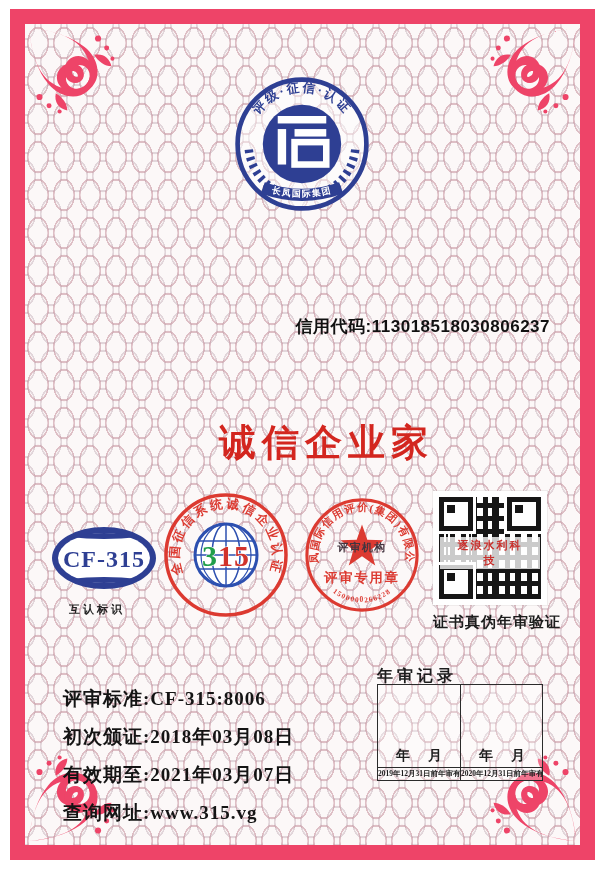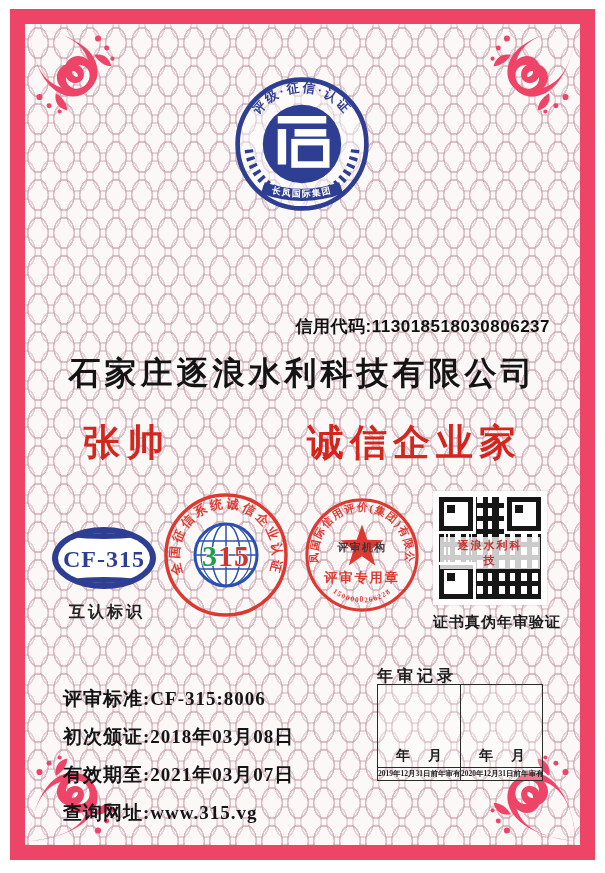--- a/index.html
+++ b/index.html
@@ -24,21 +24,21 @@
   .credit{position:absolute;right:30px;top:291px;font-size:17px;font-weight:bold;
     color:#111;letter-spacing:.5px;}
   .company{position:absolute;left:0;right:0;top:328px;text-align:center;
     font-size:32px;font-weight:bold;letter-spacing:4px;color:#141414;}
   .honor-row{position:absolute;left:0;right:0;top:394px;display:flex;
     justify-content:center;gap:88px;color:#d3261f;
     font-family:"Liberation Serif",serif;font-weight:bold;font-size:37px;}
   .honor-row .name{letter-spacing:7px;}
   .honor-row .honor{letter-spacing:6px;margin-left:48px;}
   .cf315{position:absolute;left:26px;top:502px;width:106px;height:64px;}
-  .cf315-caption{position:absolute;left:44px;top:578px;font-size:16px;font-weight:bold;
+  .cf315-caption{position:absolute;left:44px;top:578px;font-size:11px;font-weight:bold;
     letter-spacing:3px;color:#222;font-family:"Liberation Serif",serif;}
   .seal315{position:absolute;left:136px;top:466px;width:130px;height:130px;}
   .sealrev{position:absolute;left:278px;top:472px;width:118px;height:118px;}
   .qr{position:absolute;left:408px;top:467px;width:114px;height:114px;background:#ffffff;
       box-shadow:0 0 0 1px rgba(0,0,0,.05);}
   .qr-noise{position:absolute;inset:6px;background-color:#fff;
     background-image:
       repeating-linear-gradient(90deg,#161616 0 5px,rgba(0,0,0,0) 5px 11px),
       repeating-linear-gradient(0deg,#161616 0 5px,rgba(0,0,0,0) 5px 13px),
       repeating-linear-gradient(90deg,rgba(0,0,0,0) 0 7px,#161616 7px 9px,rgba(0,0,0,0) 9px 23px);}
@@ -123,24 +123,22 @@
         <rect x="-8" y="-16" width="34" height="8"></rect>
         <rect x="-8" y="-2" width="34" height="24" fill="none" stroke="#ffffff" stroke-width="7"></rect>
       </g>
       <path d="M -42 47 Q 0 62 42 47" fill="none" stroke="#2e3f93" stroke-width="13"></path>
       <text style="font-size:9.5px;font-weight:bold;letter-spacing:1.5px;font-family:'Liberation Sans',sans-serif" fill="#ffffff">
         <textPath href="#arcEmblemBanner" startOffset="50%" text-anchor="middle">长凤国际集团</textPath>
       </text>
     </svg>
 
     <div class="credit">信用代码:113018518030806237</div>
-    <div class="company">石家庄逐浪水利科技有限公司</div>
 
     <div class="honor-row">
-      <span class="name">张帅</span>
       <span class="honor">诚信企业家</span>
     </div>
 
     <svg class="cf315" viewBox="0 0 106 64">
       <ellipse cx="53" cy="32" rx="52" ry="31" fill="#2e3f93"></ellipse>
       <ellipse cx="53" cy="32" rx="46" ry="25" fill="#ffffff"></ellipse>
       <path d="M 18 11 Q 53 3 88 11 Q 53 15 18 11 Z" fill="#2e3f93"></path>
       <path d="M 18 53 Q 53 61 88 53 Q 53 49 18 53 Z" fill="#2e3f93"></path>
       <text x="53" y="41" text-anchor="middle" fill="#2e3f93" style="font-size:24px;font-weight:bold;font-family:'Liberation Serif',serif;letter-spacing:1px">CF-315</text>
     </svg>

